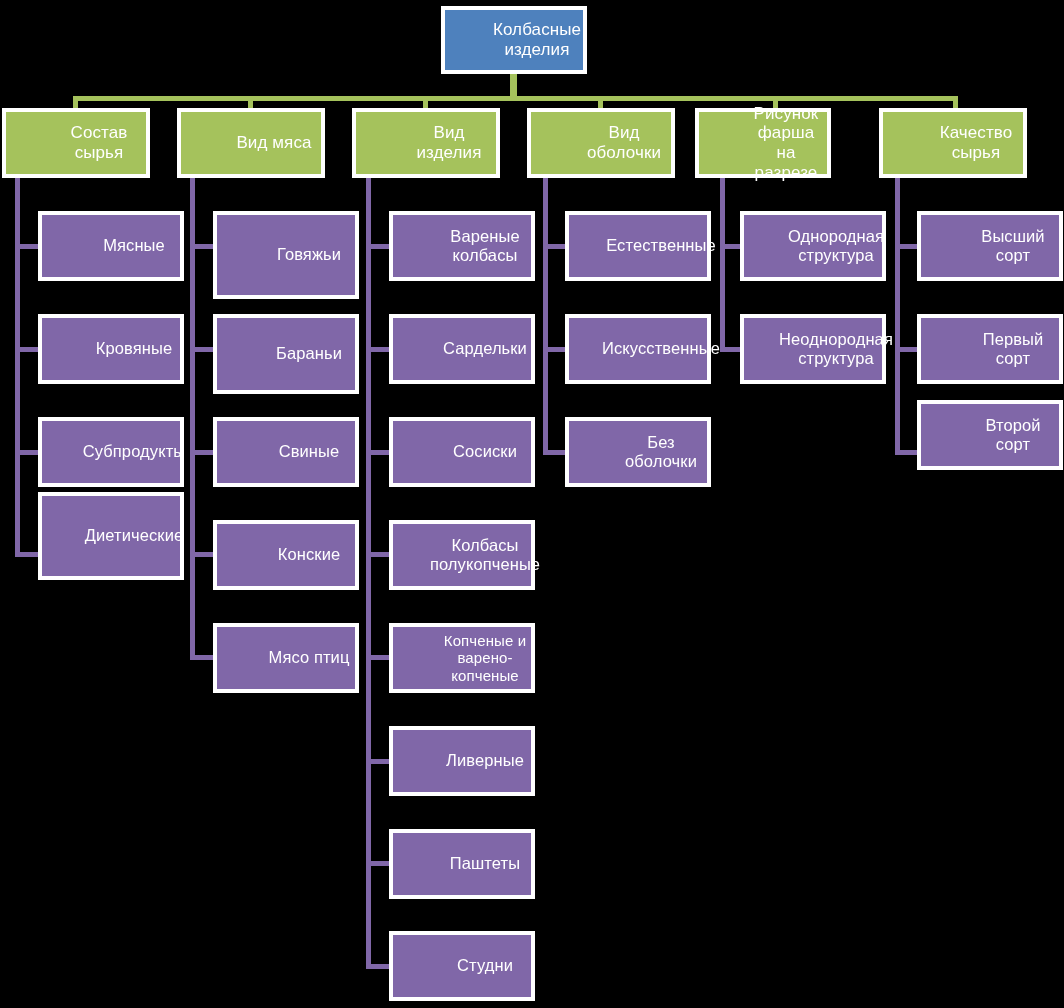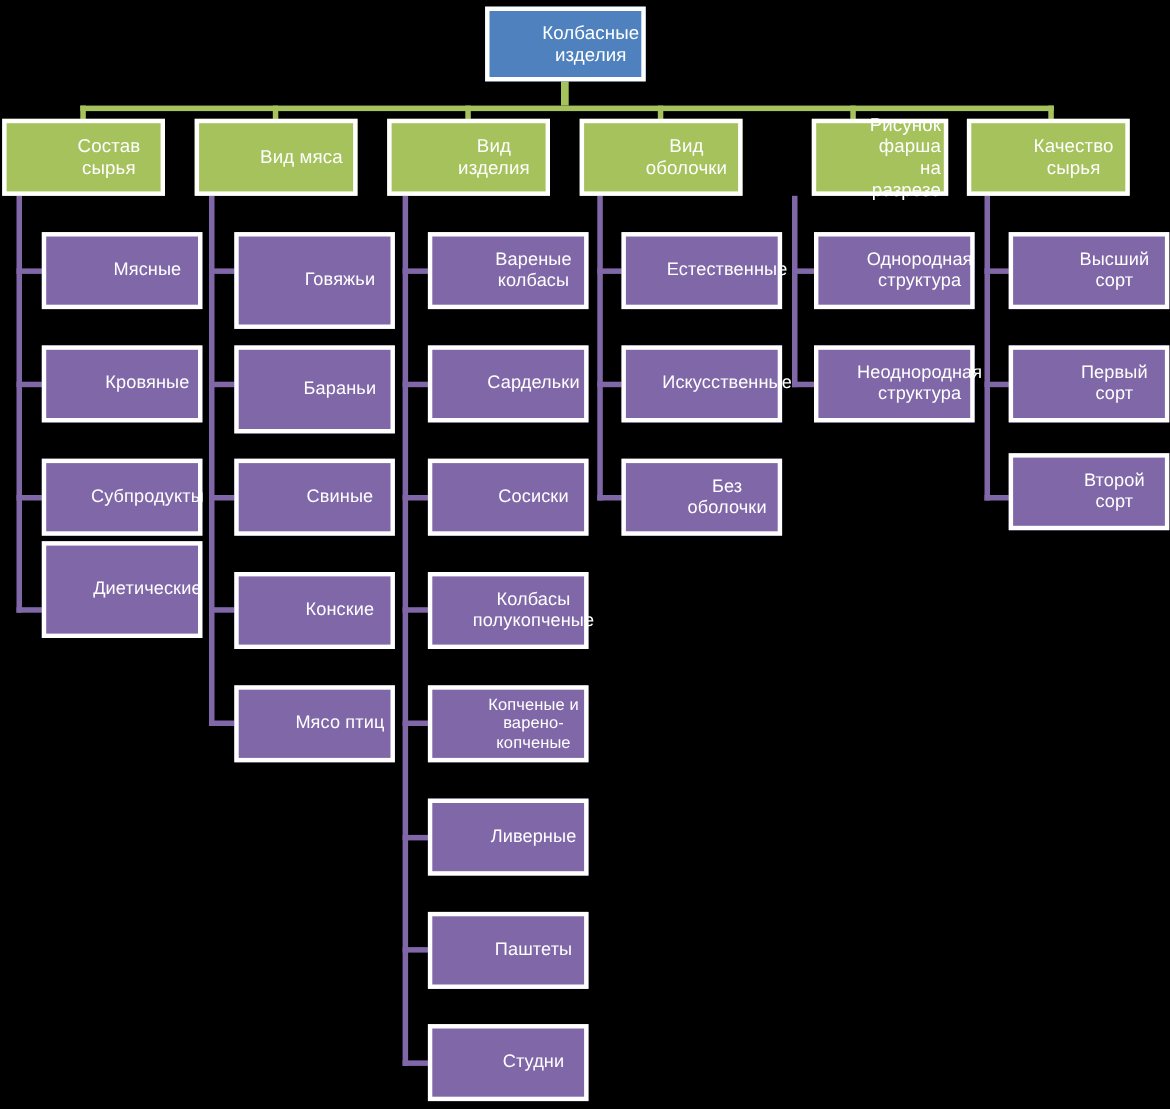--- a/index.html
+++ b/index.html
@@ -112,21 +112,21 @@
   </div>
   <div class="node node-cat" style="left:177px; top:108px; width:148px; height:70px;">
     <span class="lbl">Вид мяса</span>
   </div>
   <div class="node node-cat" style="left:352px; top:108px; width:148px; height:70px;">
     <span class="lbl">Вид изделия</span>
   </div>
   <div class="node node-cat" style="left:527px; top:108px; width:148px; height:70px;">
     <span class="lbl">Вид оболочки</span>
   </div>
-  <div class="node node-cat" style="left:738px; top:108px; width:124px; height:70px;text-align:right;">
+  <div class="node node-cat" style="left:695px; top:108px; width:136px; height:70px;">
     <span class="lbl">Рисунок фарша на разрезе</span>
   </div>
   <div class="node node-cat" style="left:879px; top:108px; width:148px; height:70px;">
     <span class="lbl">Качество сырья</span>
   </div>
 
   <div class="node node-leaf" style="left:38px; top:211px; width:146px; height:70px;">
     <span class="lbl">Мясные</span>
   </div>
   <div class="node node-leaf" style="left:38px; top:314px; width:146px; height:70px;">
@@ -196,17 +196,17 @@
   <div class="node node-leaf" style="left:740px; top:314px; width:146px; height:70px;">
     <span class="lbl">Неоднородная структура</span>
   </div>
 
   <div class="node node-leaf" style="left:917px; top:211px; width:146px; height:70px;">
     <span class="lbl">Высший сорт</span>
   </div>
   <div class="node node-leaf" style="left:917px; top:314px; width:146px; height:70px;">
     <span class="lbl">Первый сорт</span>
   </div>
-  <div class="node node-leaf" style="left:917px; top:412px; width:146px; height:70px;">
+  <div class="node node-leaf" style="left:917px; top:400px; width:146px; height:70px;">
     <span class="lbl">Второй сорт</span>
   </div>
 
 </div>
 
 </body></html>

